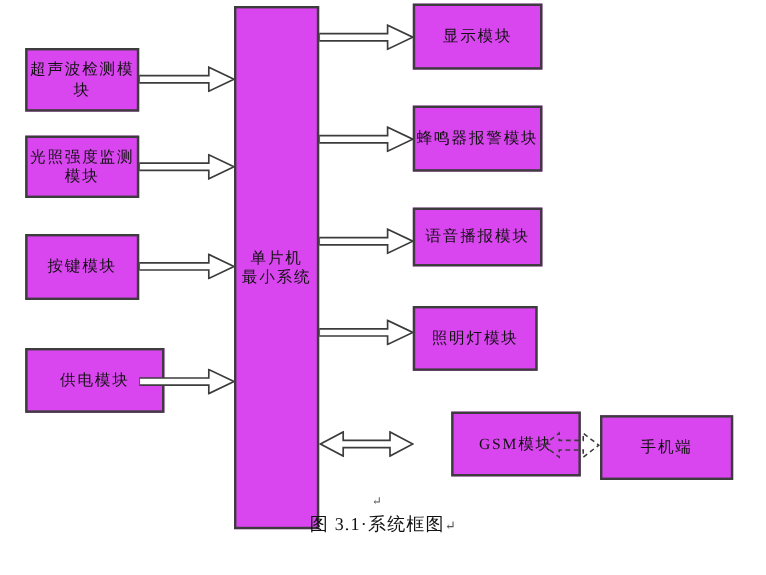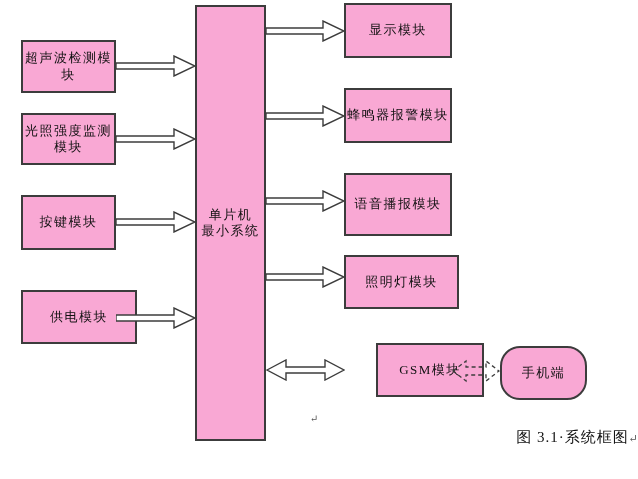--- a/index.html
+++ b/index.html
@@ -2,50 +2,50 @@
 <html><head>
 <meta charset="utf-8">
 <style>
   html,body{margin:0;padding:0;background:#fff;}
   .canvas{
     position:relative;width:638px;height:479px;background:#ffffff;
     font-family:"Liberation Serif","DejaVu Serif",serif;
     color:#1a1a1a;overflow:hidden;
   }
   .box{
-    position:absolute;background:#f9a8d4;border:2px solid #3c3c3c;
+    position:absolute;background:#d946ef;border:2px solid #3c3c3c;
     display:flex;align-items:center;justify-content:center;
     box-sizing:border-box;text-align:center;
   }
   .box-label{
     font-size:13px;letter-spacing:1.5px;line-height:1.25;
     white-space:pre-line;color:#111;
   }
   .arrow{position:absolute;}
   .caption{
-    position:absolute;left:0;right:0;top:428px;text-align:right;
+    position:absolute;left:0;right:0;top:428px;text-align:center;
     font-size:15px;letter-spacing:1px;color:#111;
   }
   .pmark{font-size:11px;color:#555;letter-spacing:0;}
   .pmark-top{
     position:absolute;left:0;right:10px;top:413px;text-align:center;
     font-size:10px;color:#555;
   }
   
   .in0{left:21px;top:40px;width:95px;height:53px;text-align:center;}
   .in1{left:21px;top:113px;width:95px;height:52px;}
   .in2{left:21px;top:195px;width:95px;height:55px;}
   .in3{left:21px;top:290px;width:116px;height:54px;}
   .mcu{left:195px;top:5px;width:71px;height:436px;}
   .out0{left:344px;top:3px;width:108px;height:55px;}
   .out1{left:344px;top:88px;width:108px;height:55px;}
-  .out2{left:344px;top:173px;width:108px;height:63px;}
-  .out3{left:344px;top:255px;width:115px;height:54px;}
+  .out2{left:344px;top:173px;width:108px;height:49px;}
+  .out3{left:344px;top:255px;width:104px;height:54px;}
   .out4{left:344px;top:343px;width:108px;height:54px;margin-left:32px;}
-  .phone{left:500px;top:346px;width:87px;height:54px;border-radius:20px;}
+  .phone{left:500px;top:346px;width:111px;height:54px;}
   
   .a-l0{left:116px;top:55px;}
   .a-l1{left:116px;top:128px;}
   .a-l2{left:116px;top:211px;}
   .a-l3{left:116px;top:307px;}
   .a-r0{left:266px;top:20px;}
   .a-r1{left:266px;top:105px;}
   .a-r2{left:266px;top:190px;}
   .a-r3{left:266px;top:266px;}
   .a-db{left:266px;top:359px;}

